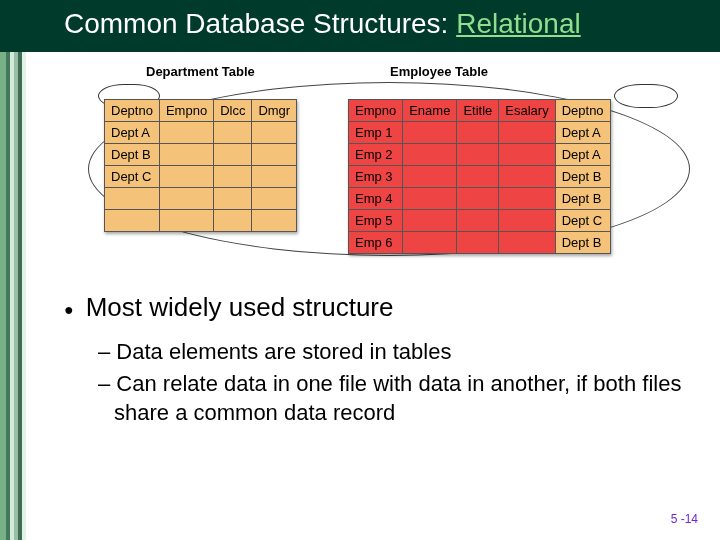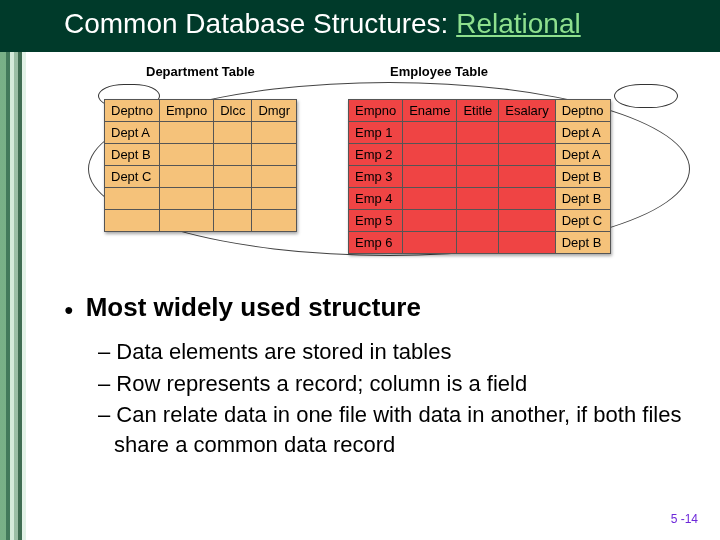--- a/index.html
+++ b/index.html
@@ -22,21 +22,21 @@
   .emp table th,.emp table td{background:#ef4444;}
   .emp table th{font-weight:400;}
   .dept .key-col, .emp .key-col{background:#f5c27a;}
   .header-oval{position:absolute;border:1px solid #333;border-radius:50%/60%;background:transparent;pointer-events:none;}
   .oval-dept{left:40px;top:24px;width:60px;height:22px;}
   .oval-emp {left:556px;top:24px;width:62px;height:22px;}
   .link-ellipse{position:absolute;left:30px;top:22px;width:600px;height:172px;border:1px solid #444;border-radius:50%/50%;pointer-events:none;}
   .body{position:absolute;left:64px;top:292px;width:620px;}
   .body ul.lvl1{list-style:none;margin:0;padding:0;}
   .body ul.lvl1>li::before{content:"\25CF";font-size:16px;margin-right:12px;vertical-align:1px;}
-  .body ul.lvl1>li{font-size:26px;font-weight:700;margin-bottom:14px;}
+  .body ul.lvl1>li{font-size:26px;font-weight:400;margin-bottom:14px;}
   .body ul.lvl2{list-style:none;margin:8px 0 0 34px;padding:0;}
   .body ul.lvl2>li{font-size:22px;line-height:1.35;margin-bottom:2px;text-indent:-16px;padding-left:16px;}
   .body ul.lvl2>li::before{content:"\2013\00a0";}
   .pagenum{position:absolute;right:22px;bottom:14px;font-size:12px;color:#6d28d9;}
 </style>
 </head>
 <body>
 <div class="slide">
 
 <div class="title-bar">
@@ -157,20 +157,19 @@
     </table>
   </div>
 </div>
 
 <div class="body">
   <ul class="lvl1">
     <li>Most widely used structure</li>
   </ul>
   <ul class="lvl2">
     <li>Data elements are stored in tables</li>
-    <li>Row represents a record; column is a field</li>
     <li>Can relate data in one file with data in another, if both files share a common data record</li>
   </ul>
 </div>
 
 <div class="pagenum">5 -14</div>
 
 </div>
 
 </body></html>

